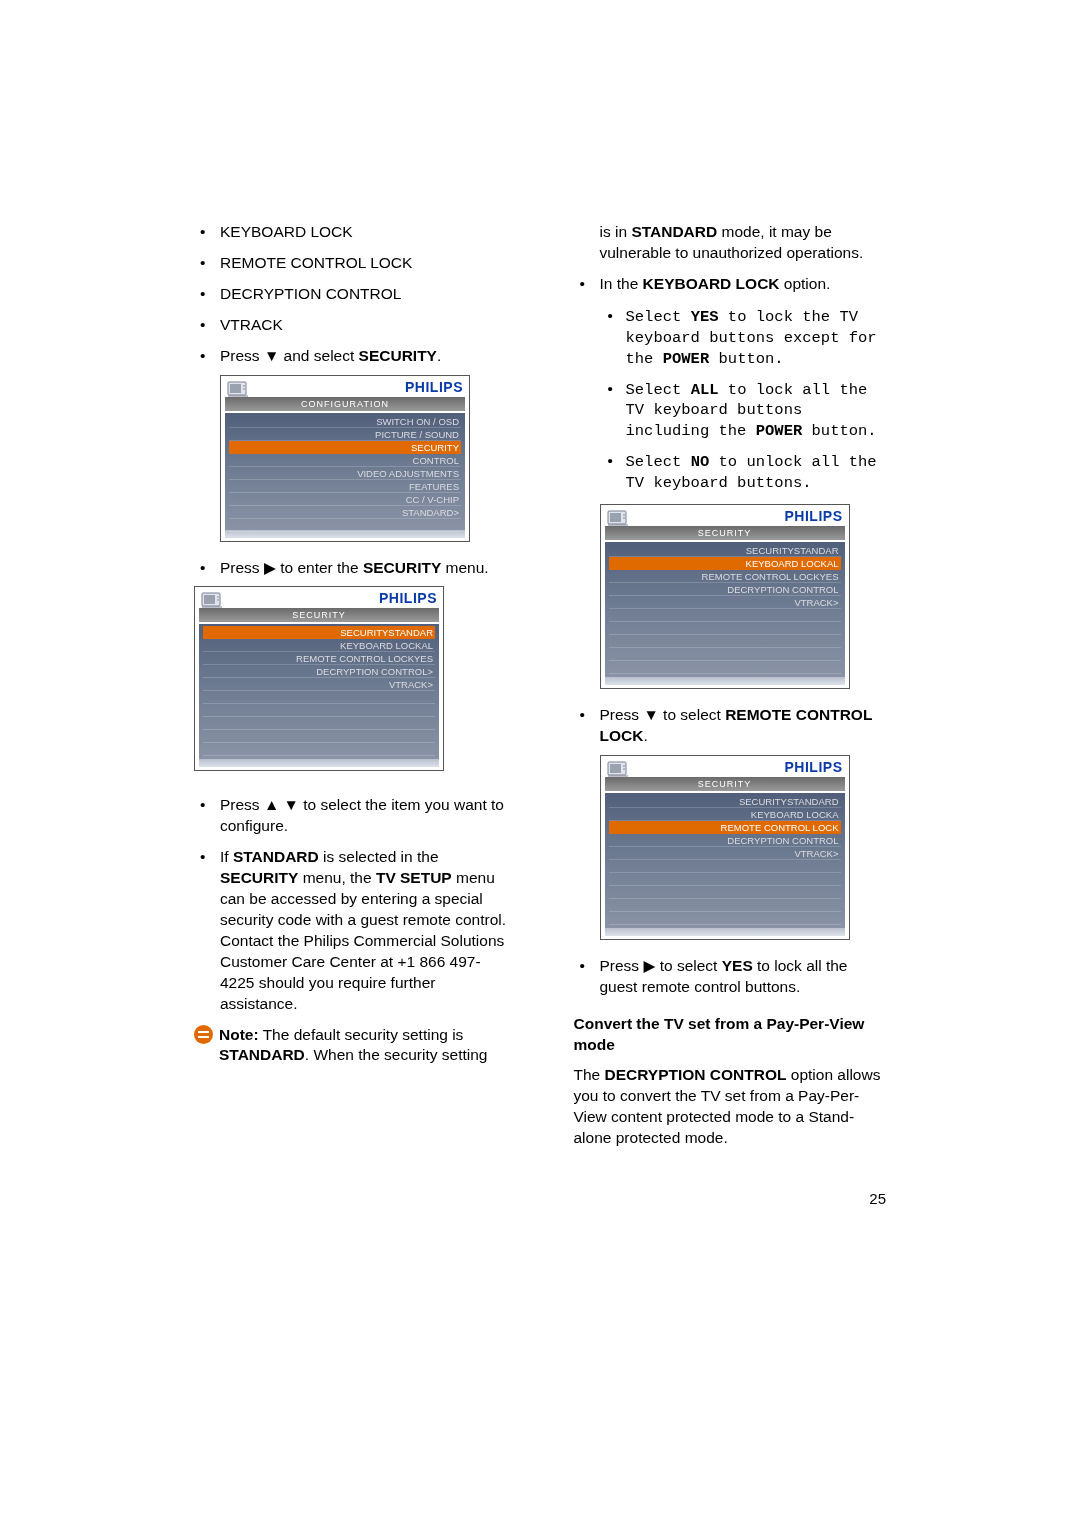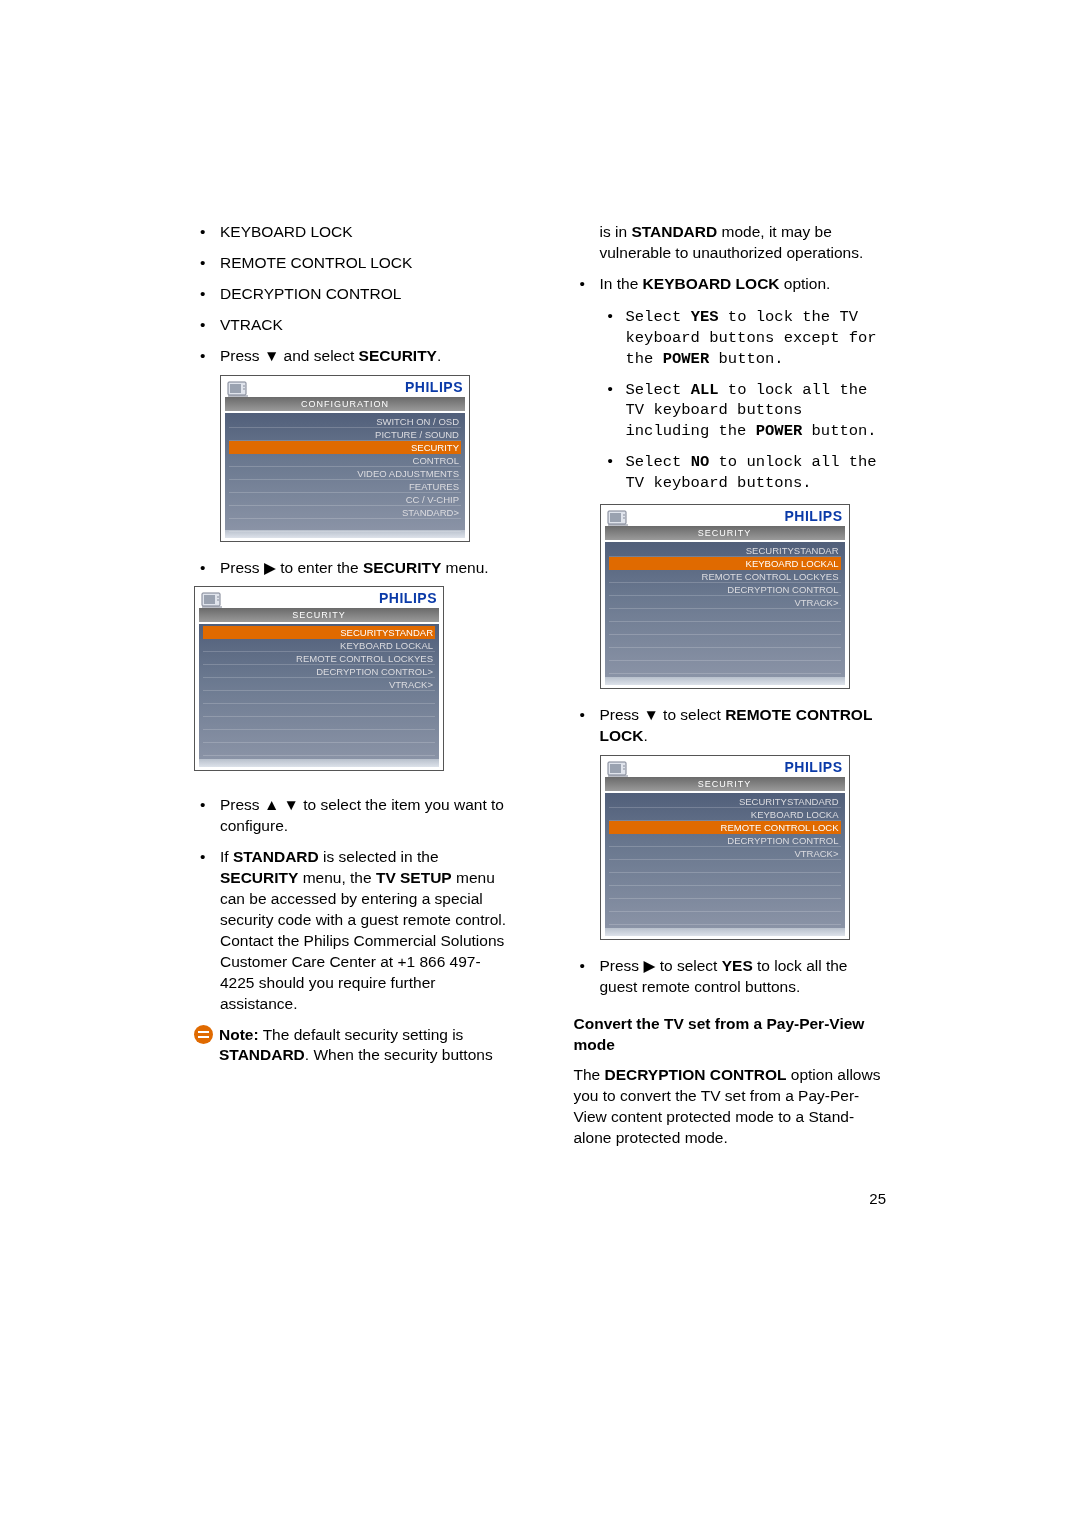--- a/index.html
+++ b/index.html
@@ -241,21 +241,21 @@
         <span>Press </span><span class="arrow">▲  ▼</span><span> to select the item you want to configure.</span>
       </li>
       <li>
         <span>If </span><span class="b">STANDARD</span><span> is selected in the </span><span class="b">SECURITY</span><span> menu, the </span><span class="b">TV SETUP</span><span> menu can be accessed by entering a special security code with a guest remote control. Contact the Philips Commercial Solutions Customer Care Center at +1 866 497-4225 should you require further assistance.</span>
       </li>
     </ul>
 
     <div class="note-row">
       <div class="note-icn"></div>
       <div>
-        <span class="b">Note:</span><span> The default security setting is </span><span class="b">STANDARD</span><span>. When the security buttons </span>
+        <span class="b">Note:</span><span> The default security setting is </span><span class="b">STANDARD</span><span>. When the security setting </span>
       </div>
     </div>
   </div>
 
   <div class="col">
     <div class="ind" style="margin-bottom:10px;">
       <span>is in </span><span class="b">STANDARD</span><span> mode, it may be vulnerable to unauthorized operations.</span>
     </div>
 
     <ul class="outer">

